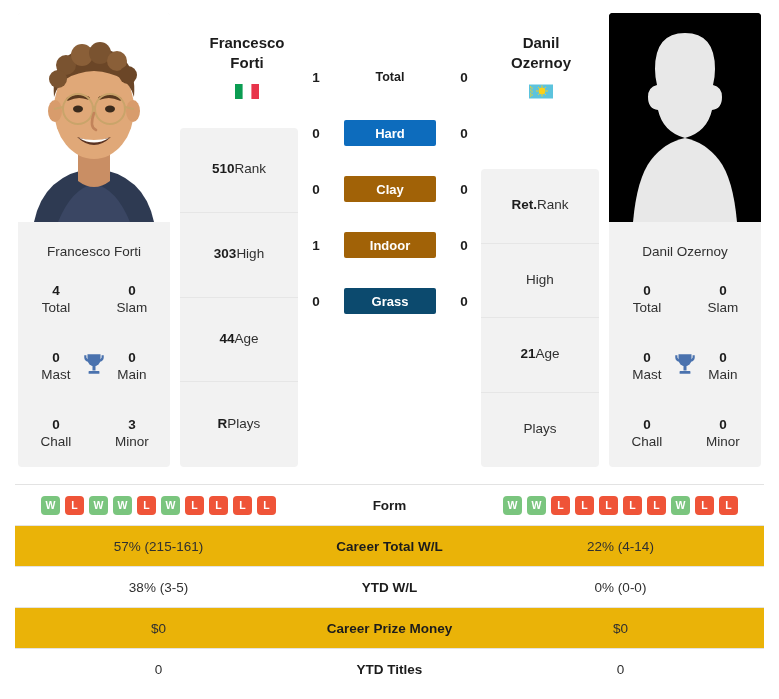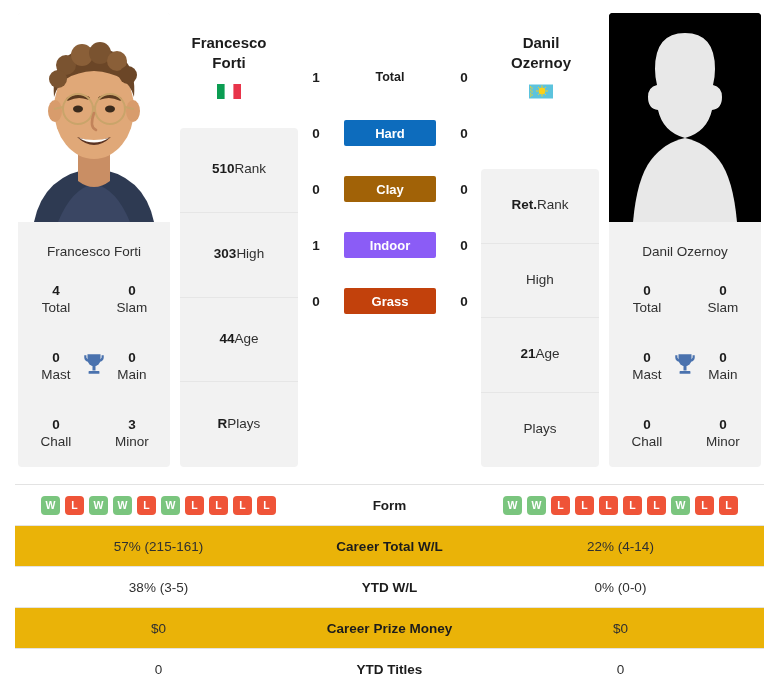--- a/index.html
+++ b/index.html
@@ -134,21 +134,21 @@
     color: #303030;
   }
 
   
   .player-head {
     position: absolute;
     top: 33px;
     width: 130px;
     text-align: center;
   }
-  .player-head.left  { left: 164px; }
+  .player-head.left  { left: 182px; }
   .player-head.right { left: 476px; }
   .player-name {
     font-size: 15px;
     font-weight: bold;
     color: #1c1c1c;
     line-height: 1.35;
     white-space: pre-line;
   }
   .flag {
     margin: 9px auto 0;
@@ -418,26 +418,26 @@
       <span class="sc-pill" style="background:#0d6cbd">Hard</span>
       <span class="sc-num">0</span>
     </div>
     <div class="surface-row">
       <span class="sc-num">0</span>
       <span class="sc-pill" style="background:#a16207">Clay</span>
       <span class="sc-num">0</span>
     </div>
     <div class="surface-row">
       <span class="sc-num">1</span>
-      <span class="sc-pill" style="background:#8b5cf6">Indoor</span>
+      <span class="sc-pill" style="background:#a16207">Indoor</span>
       <span class="sc-num">0</span>
     </div>
     <div class="surface-row">
       <span class="sc-num">0</span>
-      <span class="sc-pill" style="background:#c2410c">Grass</span>
+      <span class="sc-pill" style="background:#0c4a6e">Grass</span>
       <span class="sc-num">0</span>
     </div>
   </div>
 
   <div class="rank-card left">
     <div class="rank-row">
       <span class="rank-val">510</span>
       <span class="rank-lbl">Rank</span>
     </div>
     <div class="rank-row">

